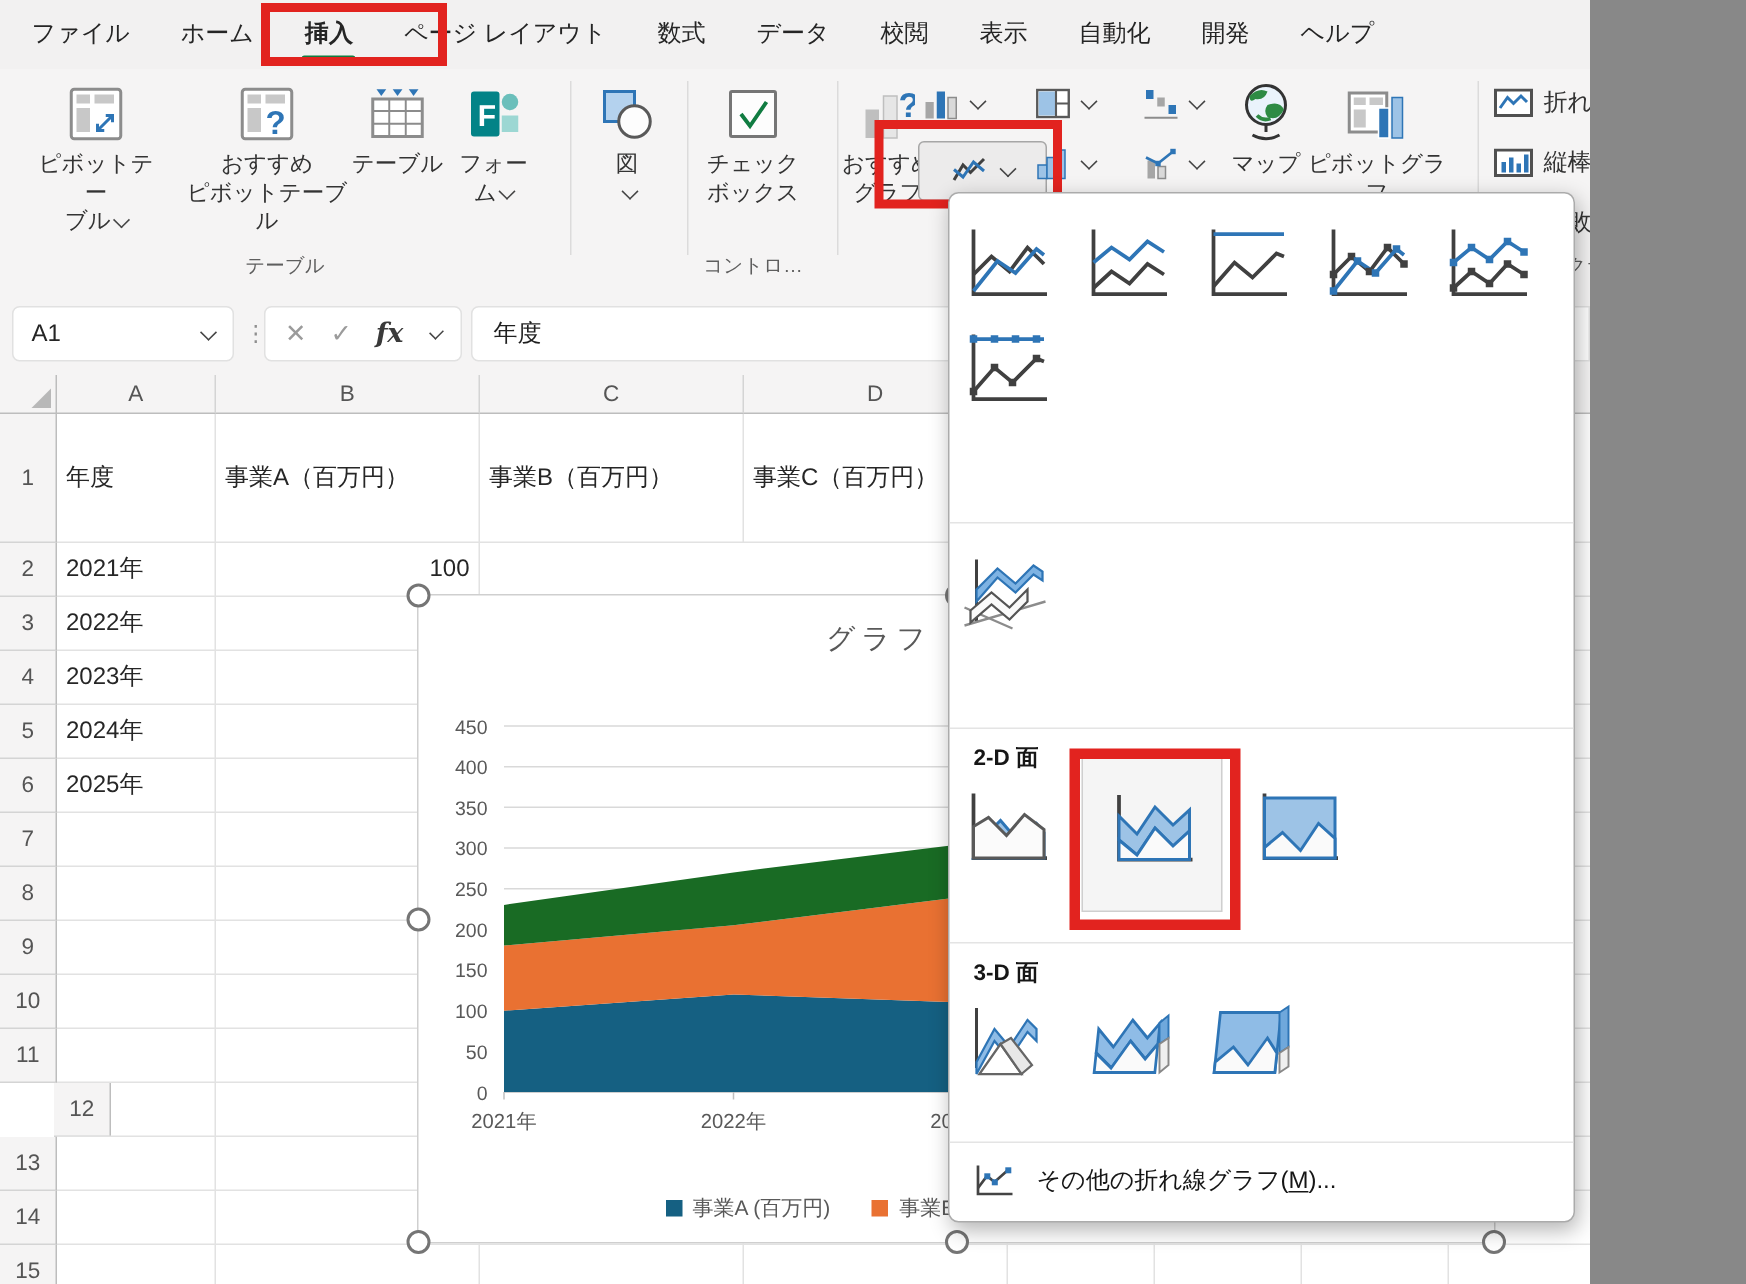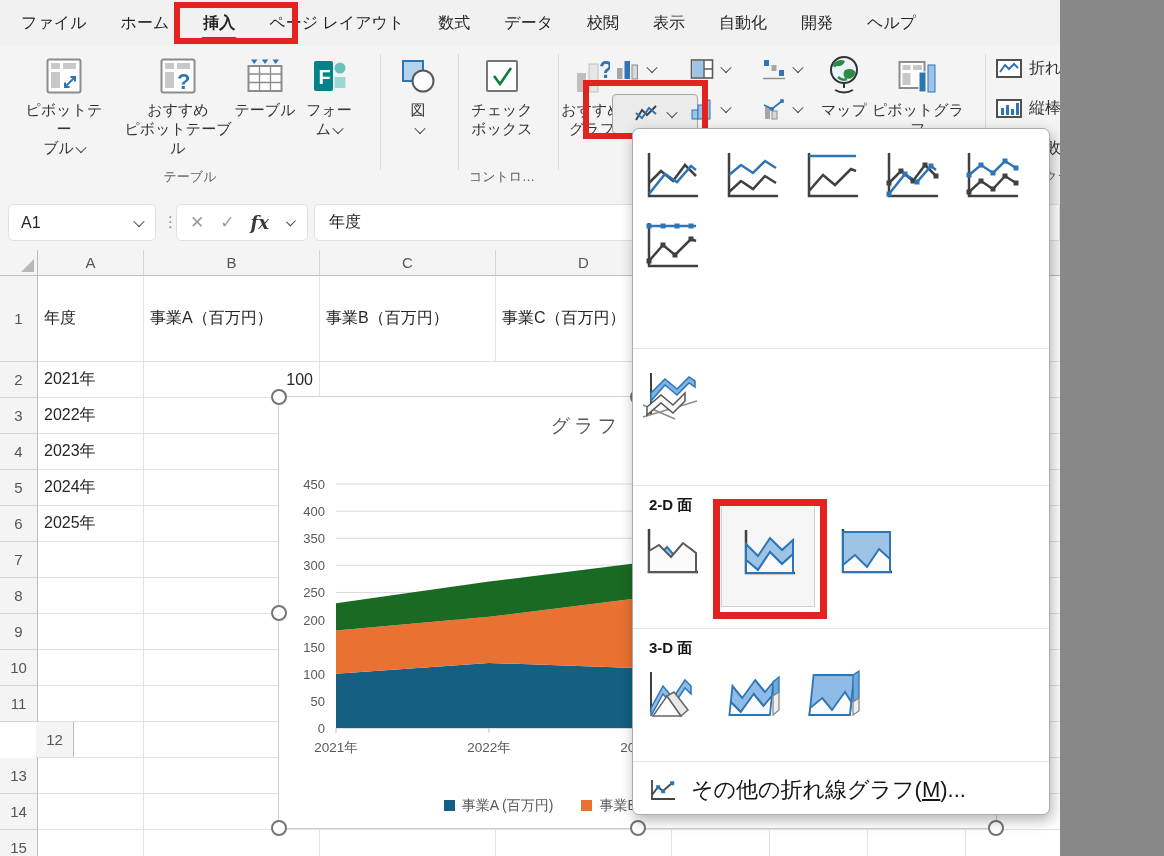--- a/index.html
+++ b/index.html
@@ -48,21 +48,21 @@
   .leg-sq{width:11px;height:11px;display:inline-block;margin-right:7px;vertical-align:-1px;}
   .handle{position:absolute;width:12px;height:12px;background:#fff;border:2px solid #757575;border-radius:50%;transform:translate(-50%,-50%);z-index:6;}
   
   .dropdown{position:absolute;left:632px;top:128px;width:418px;height:687px;background:#fff;border:1px solid #ABABAB;border-radius:7px;box-shadow:2px 5px 14px rgba(0,0,0,.30);z-index:20;box-sizing:border-box;overflow:hidden;}
   .dd-s{padding:10px 16px 0;box-sizing:border-box;border-bottom:1px solid #E4E4E4;}
   .dd-s1{height:220px;}.dd-s2{height:137px;}.dd-s3{height:143px;}.dd-s4{height:133px;}
   .dd-title{font-size:15px;font-weight:bold;color:#161616;}
   .dd-row{display:flex;gap:20px;margin:10px 0 0 -8px;align-items:flex-start;}
   .tile{width:60px;height:56px;flex:0 0 auto;}
   .hovtile{background:#F5F5F5;border:1px solid #CFCFCF;padding:20px 16px;margin-top:-20px;position:relative;flex:0 0 auto;}
-  .dd-footer{display:flex;align-items:center;gap:14px;padding:13px 16px;font-size:22px;color:#161616;}
+  .dd-footer{display:flex;align-items:center;gap:14px;padding:13px 16px;font-size:16px;color:#161616;}
   .dd-footer u{text-underline-offset:2px;}
 </style>
 </head>
 <body>
 
 <div class="screen">
 
   <div class="tabbar" id="tabbar">
       <div class="tab">ファイル</div>
       <div class="tab">ホーム</div>

